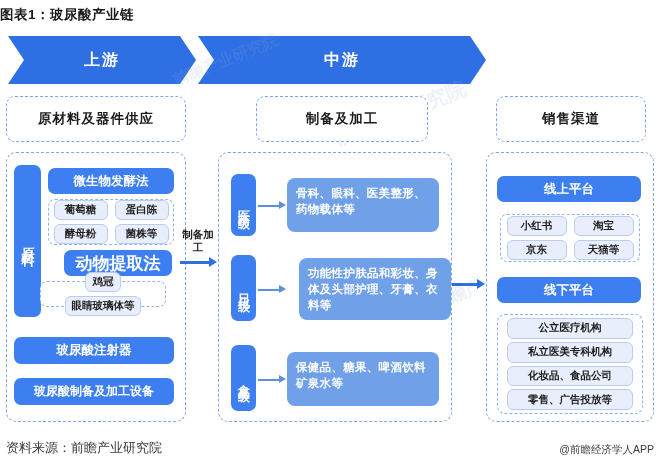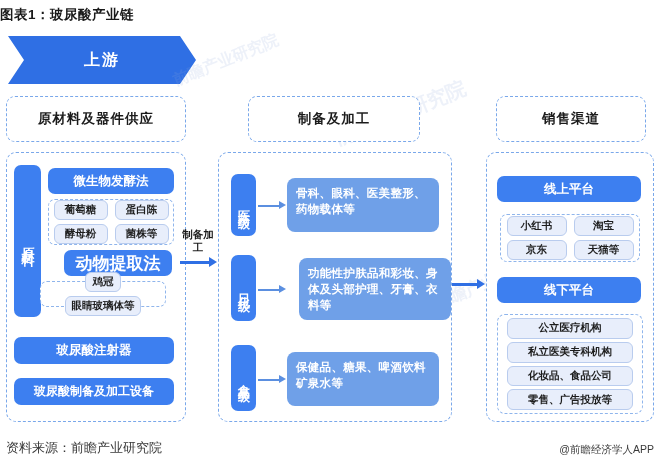--- a/index.html
+++ b/index.html
@@ -81,21 +81,21 @@
   .col-body {
     position: absolute;
     border: 1.4px dashed #7aa8ea;
     border-radius: 10px;
     background: #ffffff;
   }
 
   
   #head-up   { left: 6px;   top: 96px;  width: 178px; height: 44px; }
   #body-up   { left: 6px;   top: 152px; width: 178px; height: 268px; }
-  #head-mid  { left: 248px; top: 96px;  width: 170px; height: 44px; }
+  #head-mid  { left: 256px; top: 96px;  width: 170px; height: 44px; }
   #body-mid  { left: 218px; top: 152px; width: 232px; height: 268px; }
   #head-down { left: 496px; top: 96px;  width: 148px; height: 44px; }
   #body-down { left: 486px; top: 152px; width: 166px; height: 268px; }
 
   
   .blue-bar {
     position: absolute;
     background: #3d7ff0;
     border-radius: 7px;
     color: #fff;
@@ -257,20 +257,21 @@
   #wm3 { left: 430px; top: 270px; font-size: 17px; }
   #wm4 { left: 170px; top: 50px;  font-size: 16px; }
 </style>
 </head>
 <body>
 
 <div class="title">图表1：玻尿酸产业链</div>
 
 <div class="band">
   <div class="chev c1">上游</div>
+  <div class="chev c2">中游</div>
 </div>
 
 <div class="wm" id="wm1">前瞻产业研究院</div>
 <div class="wm" id="wm2">前瞻产业研究院</div>
 <div class="wm" id="wm3">前瞻产业研究院</div>
 <div class="wm" id="wm4">前瞻产业研究院</div>
 
 <div class="col-head" id="head-up">原材料及器件供应</div>
 <div class="col-body" id="body-up"></div>
 

